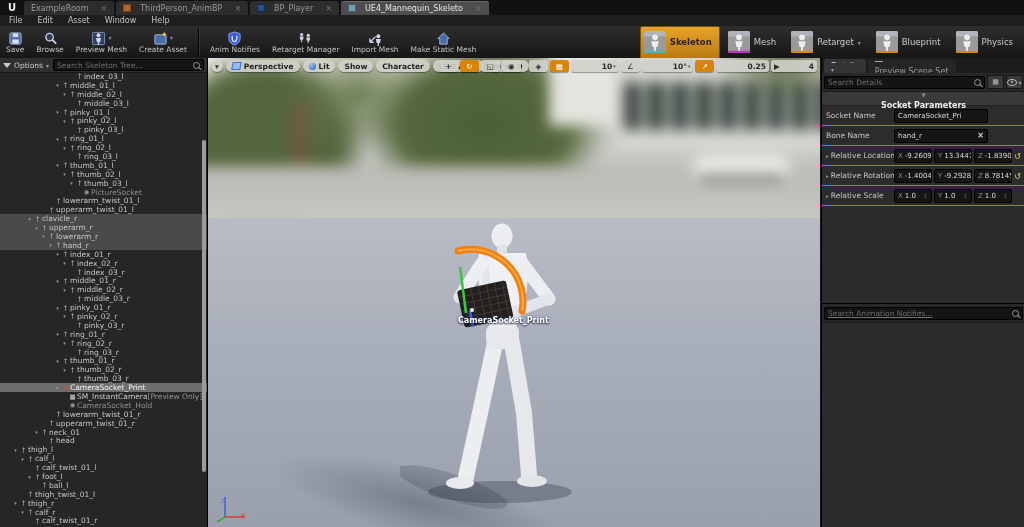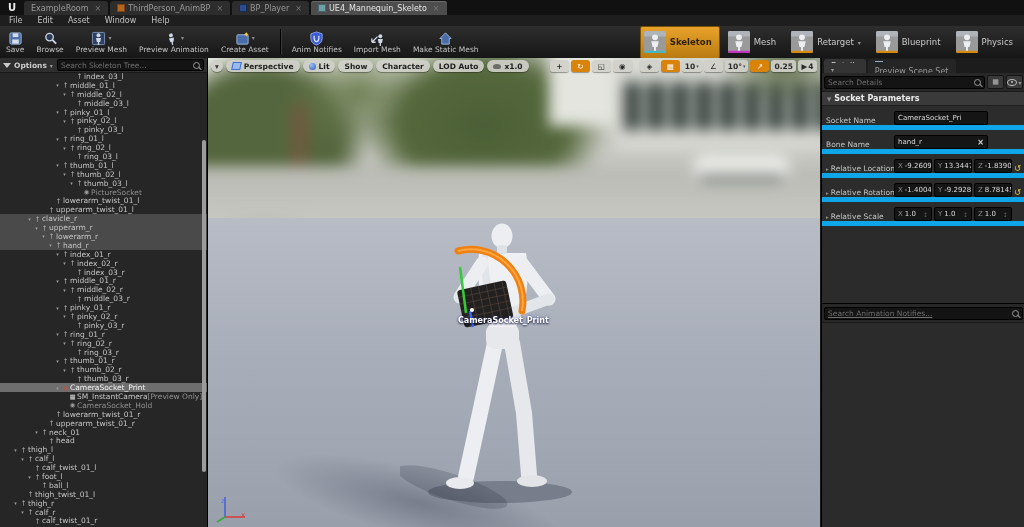--- a/index.html
+++ b/index.html
@@ -2,21 +2,21 @@
 <html><head>
 <meta charset="utf-8">
 <style>
   html,body{margin:0;padding:0;background:#000;}
   #app{position:relative;width:1024px;height:527px;overflow:hidden;background:#1b1b1b;
        font-family:"DejaVu Sans",sans-serif;font-size:8px;color:#c8c8c8;-webkit-font-smoothing:antialiased;}
 
   
   .tabbar{position:absolute;left:0;top:0;width:1024px;height:15px;background:#111;display:flex;align-items:flex-end;}
   .ue-logo{width:24px;height:15px;display:flex;align-items:center;justify-content:center;color:#ececec;font-weight:bold;font-size:10px;}
-  .app-tab{height:14px;display:flex;align-items:center;gap:3px;padding:0 7px;margin-right:2px;background:#2d2d2d;
+  .app-tab{height:14px;display:flex;align-items:center;gap:9px;padding:0 7px;margin-right:2px;background:#2d2d2d;
            border-radius:3px 3px 0 0;color:#999;font-size:8px;white-space:nowrap;}
   .app-tab.active{background:#4d4d4d;color:#e6e6e6;box-shadow:inset 0 1px 0 #6a6a6a;}
   .tab-icon{width:8px;height:8px;border-radius:1px;display:inline-block;}
   .tab-icon.animbp{background:#b5651d;box-shadow:inset 0 0 0 1px #7e4312;}
   .tab-icon.bp-player{background:#2a4d8f;box-shadow:inset 0 0 0 1px #16294e;}
   .tab-icon.skeleton-asset{background:#6fa0a8;box-shadow:inset 0 0 0 1px #44666c;}
   .tab-close{color:#777;font-size:8px;margin-left:3px;}
 
   
   .menubar{position:absolute;left:0;top:15px;width:1024px;height:11px;background:#1e1e1e;display:flex;align-items:center;
@@ -35,21 +35,21 @@
   .modes{position:absolute;right:4px;top:26px;height:32px;display:flex;align-items:center;gap:5px;}
   .mode-btn{display:flex;align-items:center;gap:4px;height:27px;padding:2px 7px 2px 3px;border-radius:2px;color:#cbcbcb;font-size:8.5px;}
   .mode-btn.active{background:linear-gradient(#e8a32b,#b97a10);color:#2b1f04;font-weight:bold;border:1px solid #7a5207;}
   .mode-thumb{width:22px;height:22px;border-radius:2px;overflow:hidden;background:#8f8f8f;}
   .mode-thumb svg{width:22px;height:22px;display:block;}
   .mode-caret{color:#9a9a9a;font-size:6px;}
 
   
   .left-panel{position:absolute;left:0;top:58px;width:207px;height:469px;background:#262626;border-right:1px solid #000;}
   .lp-head{height:14px;display:flex;align-items:center;gap:4px;padding:0 3px;background:#2f2f2f;border-bottom:1px solid #191919;}
-  .options-btn{display:flex;align-items:center;gap:3px;color:#cdcdcd;font-size:7.5px;font-weight:bold;}
+  .options-btn{display:flex;align-items:center;gap:3px;color:#cdcdcd;font-size:7.5px;}
   .funnel{width:0;height:0;border-left:4px solid transparent;border-right:4px solid transparent;border-top:5px solid #c9c9c9;}
   .caret{color:#9a9a9a;font-size:6px;}
   .search{flex:1;height:10px;background:#141414;border:1px solid #000;border-radius:2px;display:flex;align-items:center;
           padding:0 3px;color:#6e6e6e;font-size:7.5px;}
   .search .ph{flex:1;overflow:hidden;white-space:nowrap;}
   .mag{width:5px;height:5px;border:1px solid #999;border-radius:50%;position:relative;flex:none;}
   .mag::after{content:"";position:absolute;width:4px;height:1px;background:#999;transform:rotate(45deg);right:-3px;bottom:-1px;}
   .tree{position:absolute;top:14px;left:0;right:0;bottom:0;overflow:hidden;}
   .tree-row{display:flex;align-items:center;height:8.9px;font-size:7.5px;color:#c6c6c6;white-space:nowrap;}
   .tree-row.hl{background:#4a4a4a;}
@@ -80,21 +80,21 @@
           padding:0 6px;color:#1d1d1d;font-weight:bold;font-size:7.5px;box-shadow:0 1px 1px rgba(0,0,0,.35);}
   .vp-btn.caret-only{padding:0 4px;color:#333;}
   .persp-ic{width:7px;height:6px;border:1px solid #3a6fd8;transform:skewX(-12deg);background:#9db9ea;}
   .lit-ic{width:7px;height:7px;border-radius:50%;background:radial-gradient(circle at 35% 30%,#9cc0f5,#2a57b8);}
   .speed-ic{width:8px;height:5px;border-radius:50% 50% 2px 2px;background:#6d6d68;}
   .vp-tools{position:absolute;right:3px;top:2px;display:flex;gap:2px;align-items:center;}
   .tool-btn{height:12px;min-width:13px;display:flex;align-items:center;justify-content:center;gap:1px;
             background:rgba(208,208,202,.9);border-radius:3px;font-size:7.5px;color:#2a2a2a;padding:0 3px;
             box-shadow:0 1px 1px rgba(0,0,0,.35);}
   .tool-btn.orange{background:#d9830b;color:#fff;}
-  .tool-btn .tb-num{font-weight:bold;}
+  .tool-btn .tb-num{font-weight:bold;margin-left:28px;}
   .tool-btn .mini-caret{font-size:5px;color:#555;}
   .tool-gap{width:4px;}
   .stats{position:absolute;left:6px;top:17px;}
   .stat{font-size:7.5px;line-height:9.5px;color:#e8e8e8;text-shadow:1px 1px 1px rgba(0,0,0,.7);}
   .axis-gizmo{position:absolute;left:5px;bottom:4px;width:40px;height:32px;}
   .axis-x-label{position:absolute;left:33px;bottom:8px;color:#d84040;font-size:7px;}
   .axis-z-label{position:absolute;left:13px;bottom:22px;color:#5a74e8;font-size:7px;}
 
   
   .right-top{position:absolute;left:821px;top:58px;width:203px;height:245px;background:#2b2b2b;border-left:1px solid #000;}
@@ -105,22 +105,22 @@
   .rp-tab .lbl{max-width:82px;overflow:hidden;}
   .sliders{width:8px;height:8px;background:linear-gradient(rgba(0,0,0,0) 0 2px,#9ab0c8 2px 3px,rgba(0,0,0,0) 3px 5px,#9ab0c8 5px 6px,rgba(0,0,0,0) 6px);}
   .shield-ic{width:7px;height:9px;background:linear-gradient(#6d8df0,#2a4fd0);clip-path:polygon(0 0,100% 0,100% 60%,50% 100%,0 60%);}
   .curve-ic{color:#3fb8a8;font-weight:bold;font-size:9px;line-height:8px;}
   .rp-search-row{height:16px;display:flex;align-items:center;gap:2px;padding:1px 2px;background:#282828;border-bottom:1px solid #1a1a1a;}
   .small-btn{width:15px;height:12px;background:#3a3a3a;border:1px solid #151515;border-radius:2px;display:flex;
              align-items:center;justify-content:center;color:#b8b8b8;font-size:7px;gap:1px;flex:none;}
   .eye{width:8px;height:5px;border:1px solid #bbb;border-radius:50%;position:relative;}
   .eye::after{content:"";position:absolute;left:2.5px;top:1px;width:2px;height:2px;border-radius:50%;background:#bbb;}
   .sec-head{height:13px;background:#3a3a3a;display:flex;align-items:center;gap:3px;padding:0 5px;color:#ececec;
-            font-weight:bold;font-size:8px;border-bottom:1px solid #1f1f1f;}
-  .prop-row{display:flex;align-items:flex-end;height:19px;padding:0 4px;border-bottom:5px solid #0ea5e9;background:#2c2c2c;}
+            font-weight:bold;font-size:8px;border-bottom:1px solid #1f1f1f;flex-direction:column;}
+  .prop-row{display:flex;align-items:center;height:19px;padding:0 4px;border-bottom:1px solid #0ea5e9;background:#2c2c2c;}
   .prop-label{width:68px;flex:none;font-size:7.5px;color:#c4c4c4;display:flex;align-items:center;gap:2px;overflow:hidden;white-space:nowrap;}
   .prop-label.wide{width:88px;}
   .exp-tri{color:#8a8a8a;font-size:5.5px;}
   .field{height:12px;background:#151515;border:1px solid #000;border-radius:2px;display:flex;align-items:center;
          padding:0 3px;color:#dcdcdc;font-size:7px;gap:2px;overflow:hidden;white-space:nowrap;}
   .field .axis{color:#8a8a8a;flex:none;}
   .field .spin{margin-left:auto;color:#5c5c5c;font-size:6px;flex:none;}
   .field .clear{margin-left:auto;color:#ddd;font-weight:bold;font-size:8px;flex:none;}
   .w86{width:86px;flex:none;}
   .vec{display:flex;gap:2px;flex:1;min-width:0;}
@@ -194,48 +194,51 @@
             <circle cx="8" cy="4.6" r="2.1" fill="#cfd8e8"></circle>
             <path d="M5.3 7.4h5.4l-.9 4.3h-1.1v3.2H7.3v-3.2H6.2z" fill="#cfd8e8"></path>
           </svg>
           <span class="tb-caret">▾</span>
         </div>
         <span>Preview Mesh</span>
       </div>
       <div class="tb-btn">
         <div class="tb-ic-row">
           <svg viewBox="0 0 16 16">
-            <g transform="rotate(-10 8 8)">
+            <rect x="2" y="4" width="12" height="10" rx="1" fill="#4a6da8" stroke="#9db6d8"></rect>
+            <path d="M12 1l.8 1.7 1.7.8-1.7.8L12 6l-.8-1.7L9.5 3.5l1.7-.8z" fill="#ffd24a"></path>
+          </svg>
+          <span class="tb-caret">▾</span>
+        </div>
+        <span>Create Asset</span>
+      </div>
+      <div class="tb-sep"></div>
+      <div class="tb-btn">
+        <div class="tb-ic-row">
+          <svg viewBox="0 0 16 16">
+            <path d="M8 1l6 2v5c0 4-3 6-6 7-3-1-6-3-6-7V3z" fill="#3b5bd6" stroke="#8fa6e8"></path>
+            <path d="M5.5 5v3c0 2 1 3 2.5 3.5C9.5 11 10.5 10 10.5 8V5" fill="none" stroke="#dfe6fa" stroke-width="1.3"></path>
+          </svg>
+        </div>
+        <span>Anim Notifies</span>
+      </div>
+      <div class="tb-btn">
+        <div class="tb-ic-row">
+          <svg viewBox="0 0 16 16">
+            <g transform="translate(-2.5,0) scale(0.8)">
               <circle cx="8" cy="4.6" r="2.1" fill="#cfd8e8"></circle>
               <path d="M5.3 7.4h5.4l-.9 4.3h-1.1v3.2H7.3v-3.2H6.2z" fill="#cfd8e8"></path>
             </g>
-          </svg>
-          <span class="tb-caret">▾</span>
-        </div>
-        <span>Preview Animation</span>
-      </div>
-      <div class="tb-btn">
-        <div class="tb-ic-row">
-          <svg viewBox="0 0 16 16">
-            <rect x="2" y="4" width="12" height="10" rx="1" fill="#4a6da8" stroke="#9db6d8"></rect>
-            <path d="M12 1l.8 1.7 1.7.8-1.7.8L12 6l-.8-1.7L9.5 3.5l1.7-.8z" fill="#ffd24a"></path>
-          </svg>
-          <span class="tb-caret">▾</span>
-        </div>
-        <span>Create Asset</span>
-      </div>
-      <div class="tb-sep"></div>
-      <div class="tb-btn">
-        <div class="tb-ic-row">
-          <svg viewBox="0 0 16 16">
-            <path d="M8 1l6 2v5c0 4-3 6-6 7-3-1-6-3-6-7V3z" fill="#3b5bd6" stroke="#8fa6e8"></path>
-            <path d="M5.5 5v3c0 2 1 3 2.5 3.5C9.5 11 10.5 10 10.5 8V5" fill="none" stroke="#dfe6fa" stroke-width="1.3"></path>
-          </svg>
-        </div>
-        <span>Anim Notifies</span>
+            <g transform="translate(4.5,1) scale(0.8)">
+              <circle cx="8" cy="4.6" r="2.1" fill="#cfd8e8"></circle>
+              <path d="M5.3 7.4h5.4l-.9 4.3h-1.1v3.2H7.3v-3.2H6.2z" fill="#cfd8e8"></path>
+            </g>
+          </svg>
+        </div>
+        <span>Retarget Manager</span>
       </div>
       <div class="tb-btn">
         <div class="tb-ic-row">
           <svg viewBox="0 0 16 16">
             <g transform="translate(3,1)">
               <circle cx="8" cy="4.6" r="2.1" fill="#cfd8e8"></circle>
               <path d="M5.3 7.4h5.4l-.9 4.3h-1.1v3.2H7.3v-3.2H6.2z" fill="#cfd8e8"></path>
             </g>
             <path d="M1 12 L7 6 M7 6h-4 M7 6v4" stroke="#cfd8e8" stroke-width="1.4" fill="none" transform="rotate(180 4.5 9)"></path>
           </svg>

